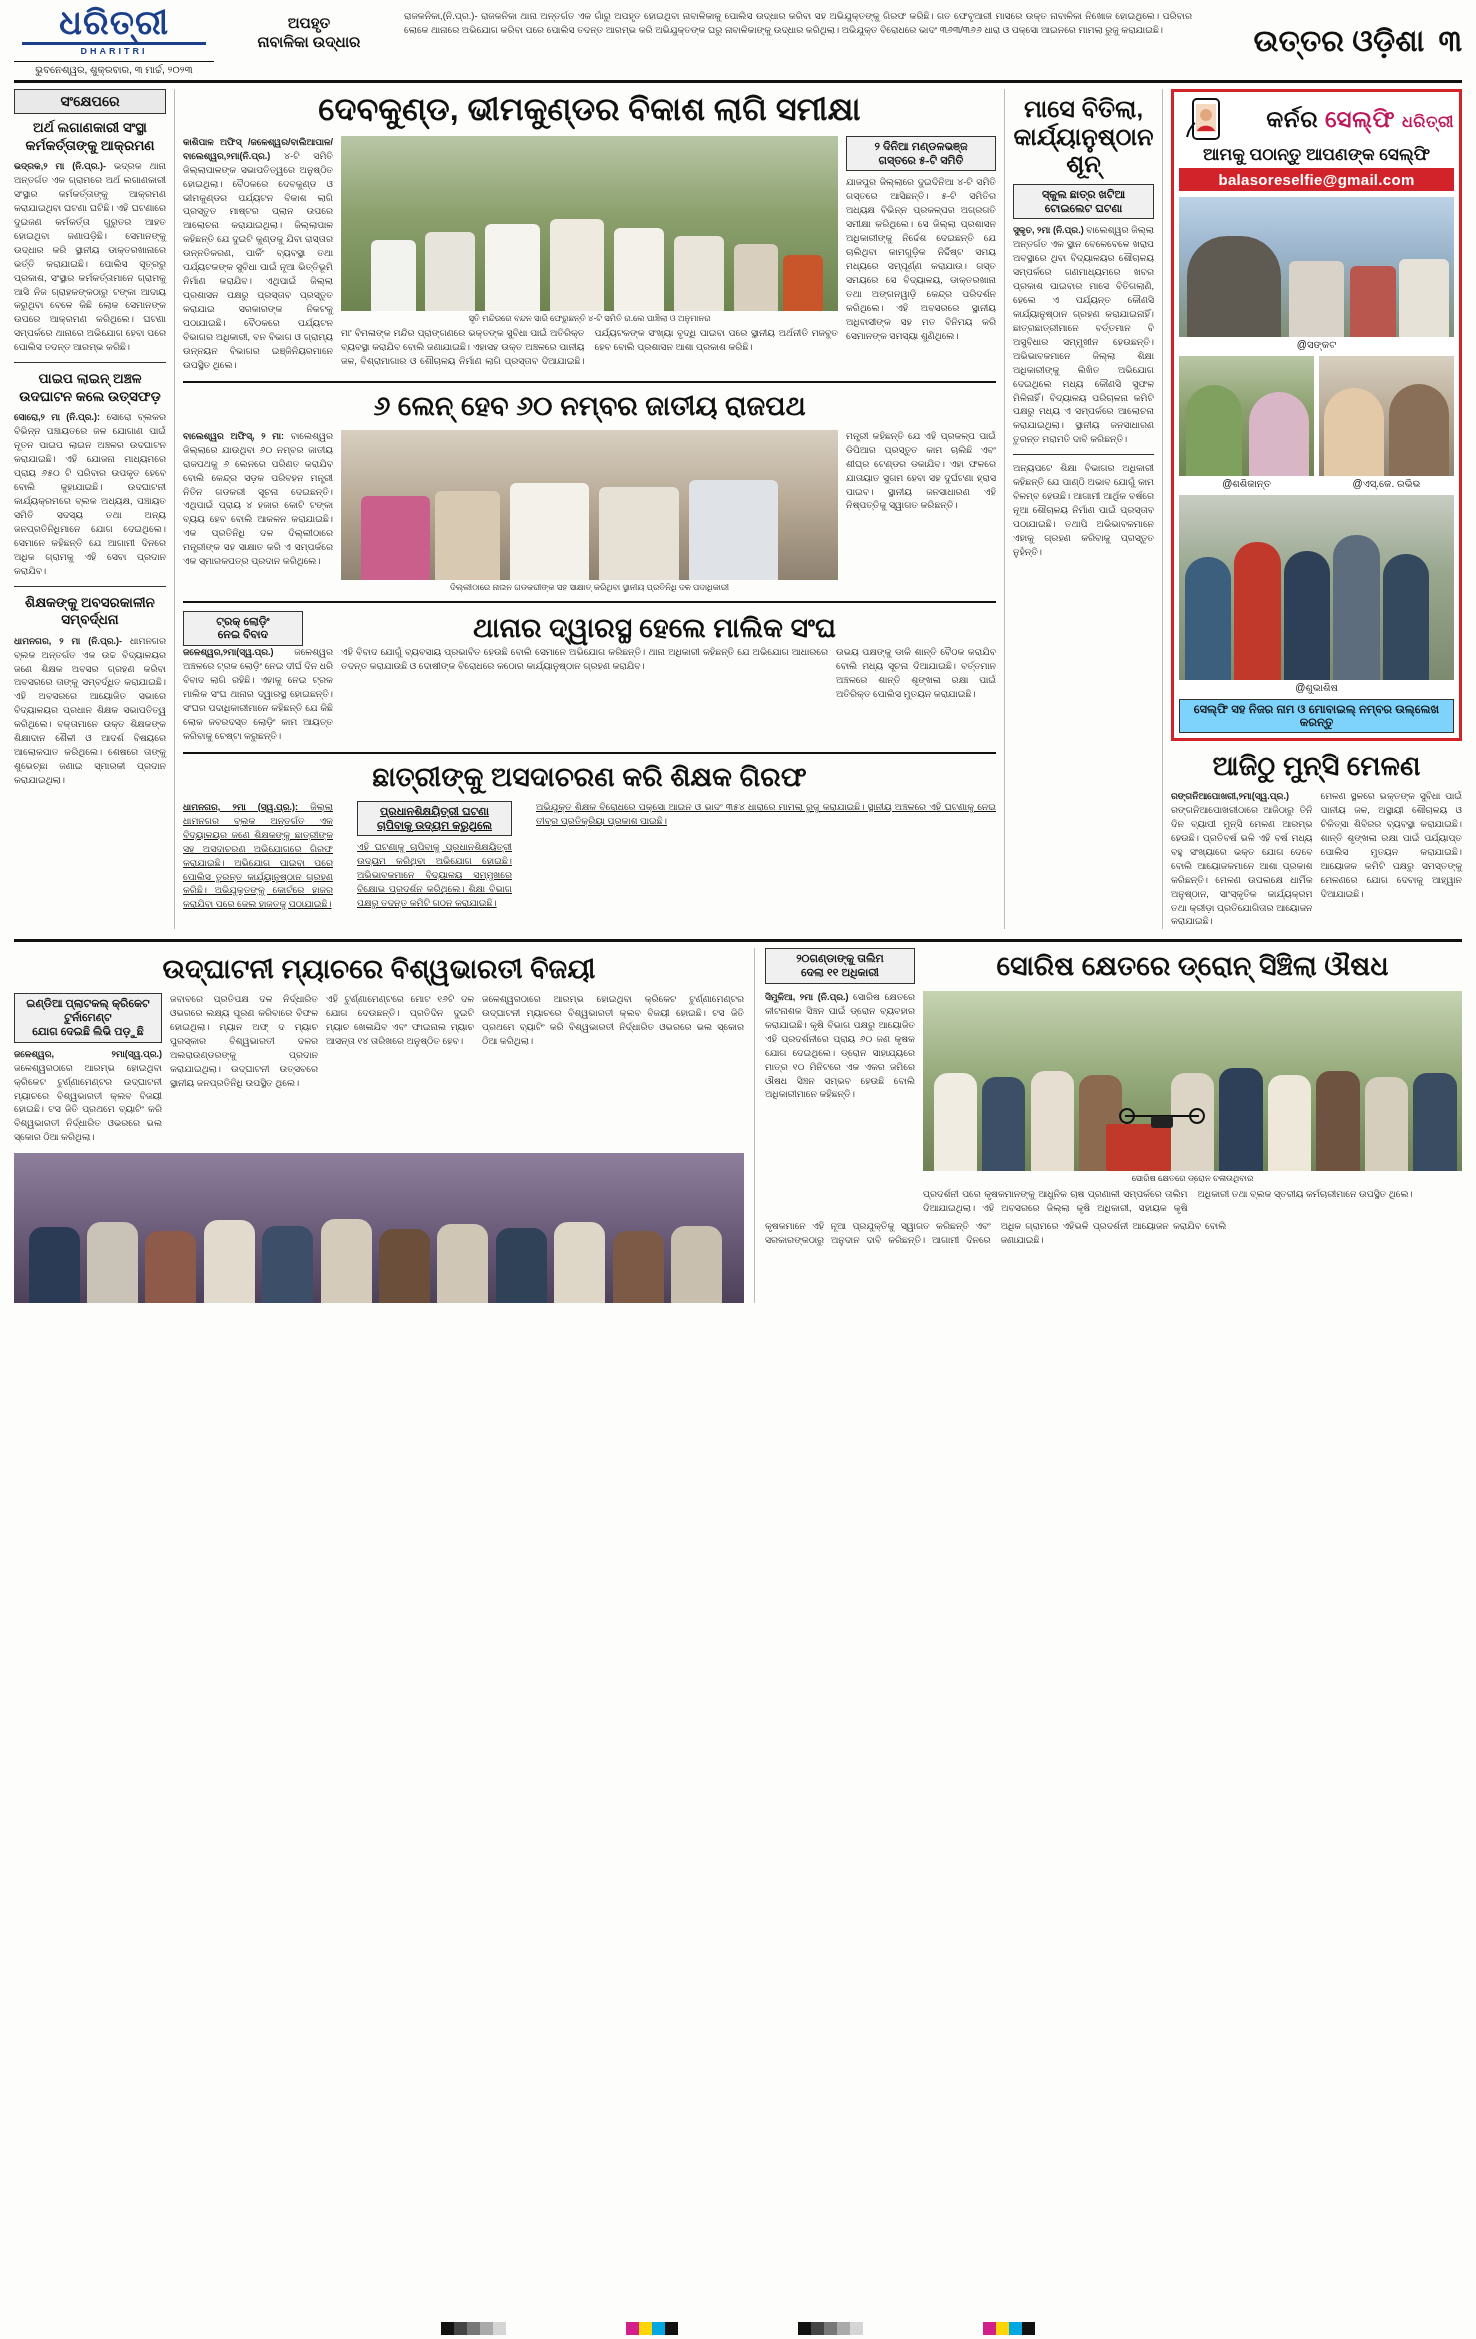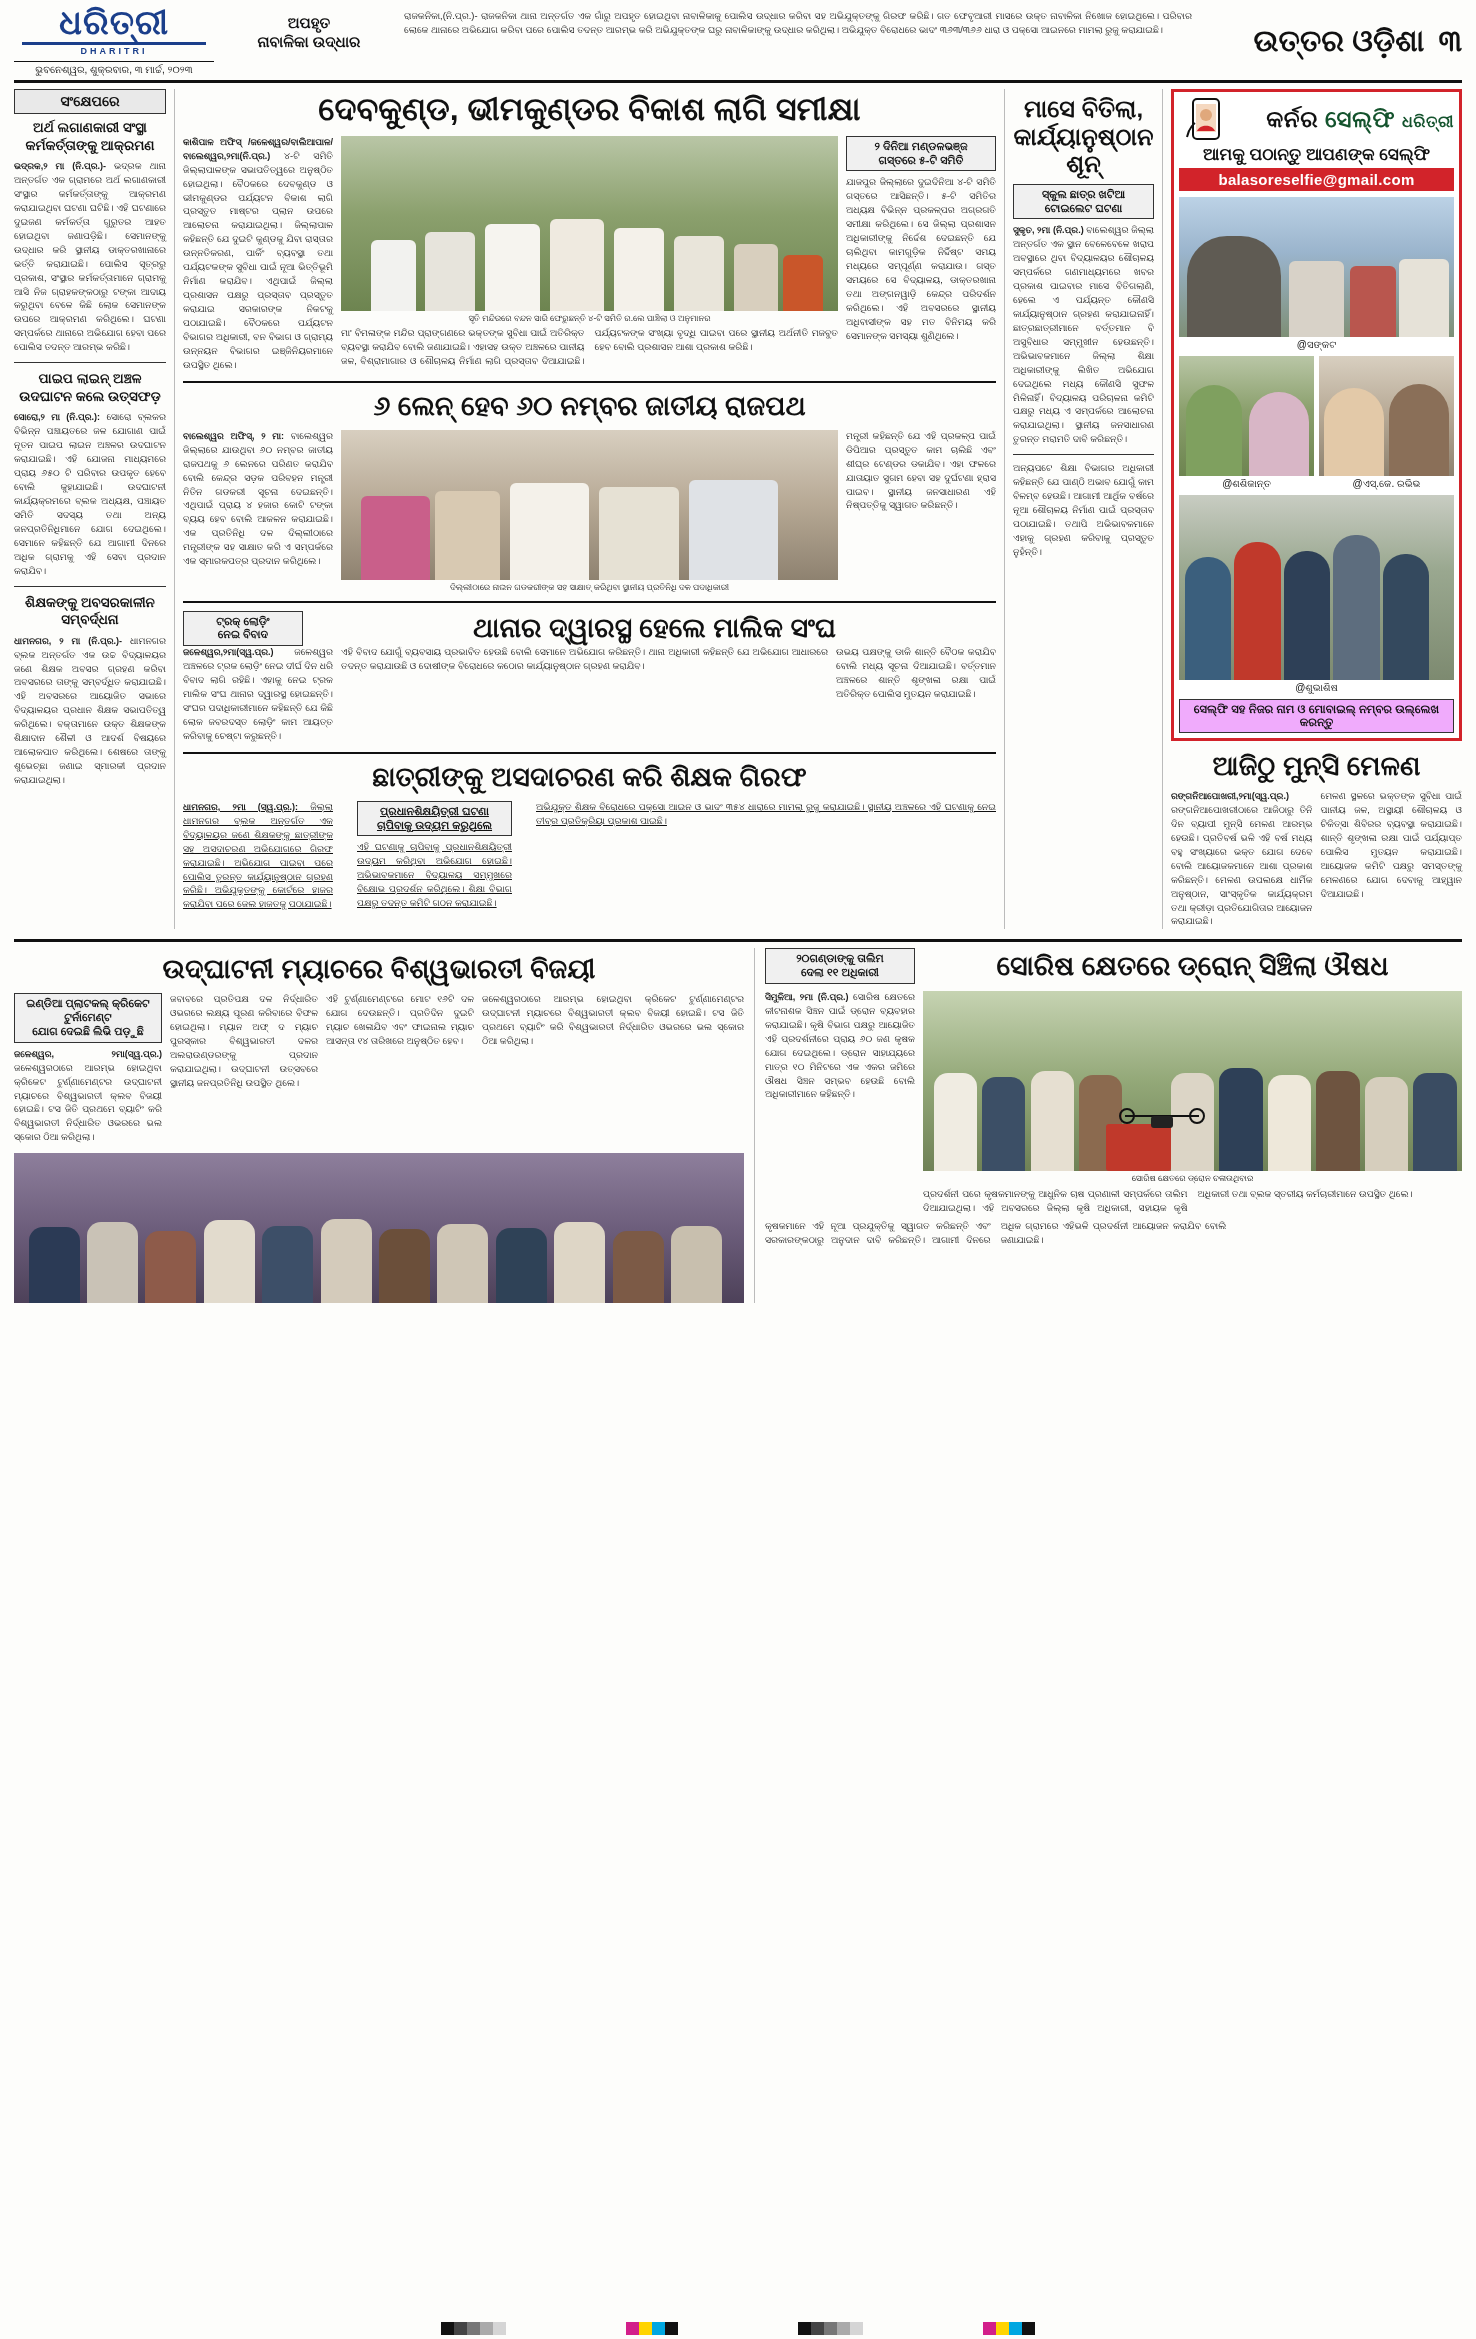--- a/index.html
+++ b/index.html
@@ -108,28 +108,28 @@
     border:3px solid #d2232a;
     padding:5px;
     background:#fff;
   }
   .ad-top { display:flex; align-items:center; gap:6px; }
   .ad-phone {
     width:56px;height:44px;
     position:relative;
   }
   .ad-brand { flex:1; text-align:right; font-size:23px; font-weight:bold; letter-spacing:0.5px; }
-  .ad-brand .red { color:#14532d; }
+  .ad-brand .red { color:#be185d; }
   .ad-line { text-align:center; font-size:17px; font-weight:bold; margin:4px 0 3px 0; }
   .ad-mail {
     background:#d2232a; color:#fff; text-align:center;
     font-size:15px; font-weight:bold; padding:3px; letter-spacing:0.3px;
   }
   .ad-foot {
-    border:1px solid #333; background:#f0abfc; text-align:center;
+    border:1px solid #333; background:#7dd3fc; text-align:center;
     font-size:11.5px; font-weight:bold; padding:3px; margin-top:5px;
   }
   .selfie-cap { text-align:center; font-size:10px; font-weight:normal; margin:2px 0 5px 0; }
   .selfie-row { display:flex; gap:5px; }
 
   
   .footbar { position:absolute; bottom:4px; left:0; width:1476px; display:flex; justify-content:center; gap:120px; }
   .swatches { display:flex; }
   .sw { width:13px; height:13px; }
   .greys { display:flex; }

